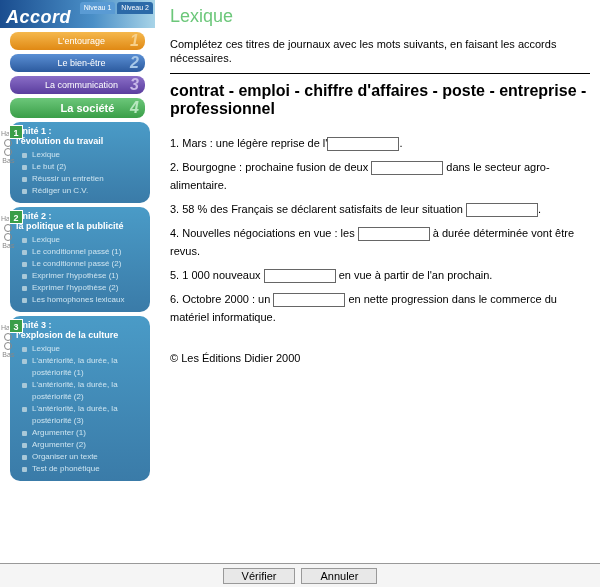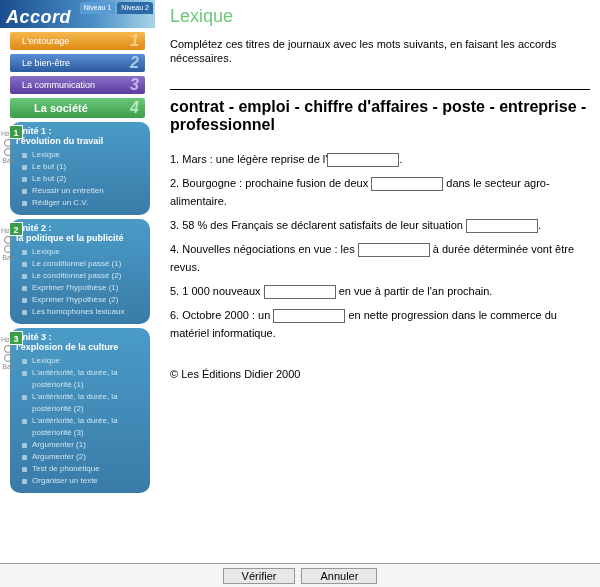--- a/index.html
+++ b/index.html
@@ -46,30 +46,31 @@
       background: #5a9bd4;
       border-radius: 3px 3px 0 0;
       padding: 2px 4px;
       line-height: 8px;
       text-align: center;
     }
     .lvl-tab.active { background: #2c6aa8; }
     .nav-tabs { padding: 4px 0 0 10px; }
     .nav-tab {
       height: 18px;
-      border-radius: 2px;
+      border-radius: 8px;
       margin-bottom: 4px;
       display: flex;
       align-items: center;
       padding: 0 4px 0 12px;
       font-size: 9px;
       color: #fff;
       position: relative;
       width: 135px;
       cursor: pointer;
+      justify-content: center;
     }
     .nav-tab .num {
       position: absolute;
       right: 6px;
       font-size: 16px;
       font-weight: bold;
       font-style: italic;
     }
     .t1 { background: linear-gradient(to bottom,#f5b84d,#e08914); }
     .t1 .num { color: #f7d08a; }
@@ -149,21 +150,21 @@
     .page-title {
       color: #6cc77a;
       font-size: 18px;
       font-weight: normal;
       margin-bottom: 10px;
     }
     .instructions {
       font-size: 11px;
       color: #000;
       line-height: 14px;
-      margin-bottom: 24px;
+      margin-bottom: 8px;
     }
     .divider { border: none; border-top: 1px solid #000; margin-bottom: 8px; }
     .wordlist {
       font-size: 16px;
       font-weight: bold;
       margin-bottom: 16px;
     }
     .qline {
       font-size: 11px;
       color: #000;
@@ -238,21 +239,20 @@
         <div class="haut-bas" style="top: 8px;">
           <div>Haut</div>
           <div class="hb-icon"></div>
           <div class="hb-icon"></div>
           <div>Bas</div>
         </div>
         <div class="unit-badge">1</div>
         <div class="unit-title">Unité 1 :<br>l'évolution du travail</div>
         <ul class="unit-items">
           <li>Lexique</li>
-          <li>Le but (1)</li>
           <li>Le but (2)</li>
           <li>Réussir un entretien</li>
           <li>Rédiger un C.V.</li>
         </ul>
       </div>
       <div class="unit-block">
         <div class="haut-bas" style="top: 8px;">
           <div>Haut</div>
           <div class="hb-icon"></div>
           <div class="hb-icon"></div>
@@ -278,22 +278,22 @@
         </div>
         <div class="unit-badge">3</div>
         <div class="unit-title">Unité 3 :<br>l'explosion de la culture</div>
         <ul class="unit-items">
           <li>Lexique</li>
           <li>L'antériorité, la durée, la postériorité (1)</li>
           <li>L'antériorité, la durée, la postériorité (2)</li>
           <li>L'antériorité, la durée, la postériorité (3)</li>
           <li>Argumenter (1)</li>
           <li>Argumenter (2)</li>
+          <li>Organiser un texte</li>
           <li>Test de phonétique</li>
-          <li>Organiser un texte</li>
         </ul>
       </div>
     </div>
 </div>
 
 <div class="main">
   <h1 class="page-title">Lexique</h1>
   <p class="instructions">Complétez ces titres de journaux avec les mots suivants, en faisant les accords nécessaires.</p>
   <hr class="divider">
   <p class="wordlist">contrat - emploi - chiffre d'affaires - poste - entreprise - professionnel</p>

